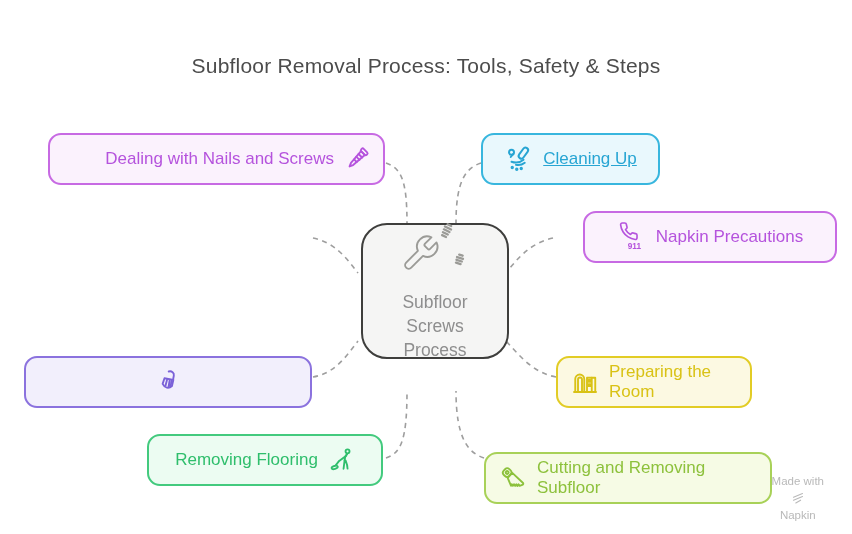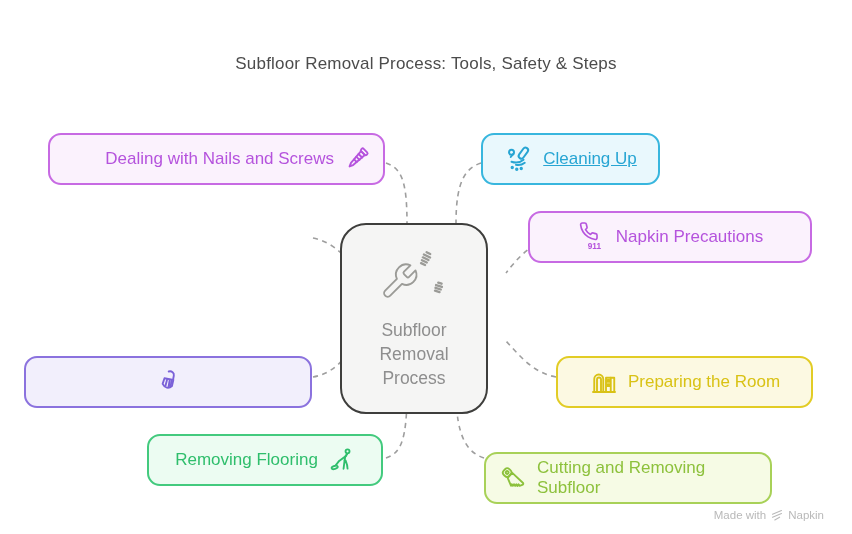--- a/index.html
+++ b/index.html
@@ -1,31 +1,31 @@
 <!DOCTYPE html>
 <html><head>
 <meta charset="utf-8">
 <style>
   html,body{margin:0;padding:0;background:#fff;}
   .canvas{position:relative;width:852px;height:534px;background:#ffffff;overflow:hidden;
           font-family:"Liberation Sans",sans-serif;}
   .title{position:absolute;top:54px;left:0;width:100%;text-align:center;
-         font-size:17px;color:#4c4c4c;letter-spacing:.2px;}
+         font-size:21px;color:#4c4c4c;letter-spacing:.2px;}
   .connectors{position:absolute;left:0;top:0;}
-  .center{position:absolute;left:340px;top:223px;width:148px;height:191px;
+  .center{position:absolute;left:361px;top:223px;width:148px;height:136px;
           background:var(--cbg,#f5f5f4);border:2px solid var(--cbd,#3e3e3c);border-radius:26px;
           display:flex;flex-direction:column;align-items:center;justify-content:center;
           box-sizing:border-box;z-index:2;}
   .center-text{color:var(--cfg,#8e8e8e);font-size:17.5px;line-height:24px;text-align:center;margin-top:4px;}
   .node{position:absolute;height:52px;border:2px solid var(--bd);background:var(--bg);color:var(--fg);
         border-radius:13px;display:flex;align-items:center;justify-content:center;gap:9px;
         font-size:17px;box-sizing:border-box;padding:0 12px;z-index:2;}
   .node svg{display:block;flex:0 0 auto;}
   .footer{position:absolute;right:28px;bottom:13px;display:flex;align-items:center;gap:5px;
-          color:#b9b9b9;font-size:11.5px;}
+          color:#b9b9b9;font-size:11.5px;flex-direction:column;}
   .footer svg{display:block;}
 </style>
 </head>
 <body>
 
 <div class="canvas">
 
   <div class="title">Subfloor Removal Process: Tools, Safety &amp; Steps</div>
 
   <svg class="connectors" width="852" height="534" viewBox="0 0 852 534" aria-hidden="true">
@@ -50,21 +50,21 @@
         <g transform="translate(52,8) rotate(26)" stroke-width="2.3">
           <path d="M-2 -3.2 h4 M-3.4 0 h6.8 M-3.1 3 h6.2 M-2.7 6 h5.4 M-2.2 9 h4.4"></path>
         </g>
         <g transform="translate(64,38) rotate(18)" stroke-width="2.3">
           <path d="M-1.8 -3 h3.6 M-3.1 0 h6.2 M-2.8 2.8 h5.6 M-2.4 5.6 h4.8"></path>
         </g>
       </svg>
     </span>
     <div class="center-text">
       <div>Subfloor</div>
-      <div>Removal</div>
+      <div>Screws</div>
       <div>Process</div>
     </div>
   </div>
 
   <div class="node" style="left: 48px; top: 133px; width: 337px; justify-content: flex-end; --bd: #c76ae3; --bg: #fbf2fd; --fg: #b553dd;">
     <span>Dealing with Nails and Screws</span>
     <span>
       <svg width="28" height="28" viewBox="0 0 24 24" fill="none" stroke="currentColor" stroke-width="1.6" stroke-linecap="round" stroke-linejoin="round">
         <g transform="rotate(45 12 12)">
           <rect x="8.7" y="1.8" width="6.6" height="3" rx="1.2"></rect>
@@ -108,33 +108,33 @@
         <path d="M15.6 12.6 c-2.6 2.2 -6 2.8 -9.6 1.6"></path>
         <path d="M16.6 15 c-2 1.6 -4.4 2.2 -7 1.7"></path>
         <circle cx="6.6" cy="18.8" r=".55" fill="currentColor"></circle>
         <circle cx="10.2" cy="20.2" r=".55" fill="currentColor"></circle>
         <circle cx="13.8" cy="19.6" r=".55" fill="currentColor"></circle>
       </svg>
     </span>
     <span>Cleaning Up</span>
   </div>
 
-  <div class="node" style="left: 528px; top: 211px; width: 284px; --bd: #c76ae3; --bg: #fbf2fd; --fg: #b553dd;">
+  <div class="node" style="left: 583px; top: 211px; width: 254px; --bd: #c76ae3; --bg: #fbf2fd; --fg: #b553dd;">
     <span>
       <svg width="30" height="30" viewBox="0 0 24 24" fill="none" stroke="currentColor" stroke-linecap="round" stroke-linejoin="round">
         <g transform="translate(1.5,-0.5) scale(0.66)" stroke-width="2">
           <path d="M22 16.92v3a2 2 0 0 1-2.18 2 19.79 19.79 0 0 1-8.63-3.07 19.5 19.5 0 0 1-6-6 19.79 19.79 0 0 1-3.07-8.67A2 2 0 0 1 4.11 2h3a2 2 0 0 1 2 1.72 12.84 12.84 0 0 0 .7 2.81 2 2 0 0 1-.45 2.11L8.09 9.91a16 16 0 0 0 6 6l1.27-1.27a2 2 0 0 1 2.11-.45 12.84 12.84 0 0 0 2.81.7A2 2 0 0 1 22 16.92z"></path>
         </g>
         <text x="8.6" y="21.6" font-size="6.6" font-weight="bold" font-family="Liberation Sans, sans-serif" fill="currentColor" stroke="none">911</text>
       </svg>
     </span>
     <span>Napkin Precautions</span>
   </div>
 
-  <div class="node" style="left: 556px; top: 356px; width: 257px; --bd: #e2cc25; --bg: #fcf9e2; --fg: #d9c215;">
+  <div class="node" style="left: 556px; top: 356px; width: 196px; --bd: #e2cc25; --bg: #fcf9e2; --fg: #d9c215;">
     <span>
       <svg width="30" height="30" viewBox="0 0 24 24" fill="none" stroke="currentColor" stroke-width="1.5" stroke-linecap="round" stroke-linejoin="round">
         <path d="M4.2 20 V9.6 a3.6 3.6 0 0 1 7.2 0 V20"></path>
         <path d="M6.4 20 V10 a1.6 1.6 0 0 1 3.2 0 V20"></path>
         <path d="M13.6 8.6 h6.6 V20 h-6.6 Z"></path>
         <path d="M17.4 8.6 V20"></path>
         <rect x="14.8" y="10.4" width="1.5" height="1.5"></rect>
         <rect x="14.8" y="13.8" width="1.5" height="1.5"></rect>
         <path d="M3.2 20 h17.6"></path>
       </svg>

